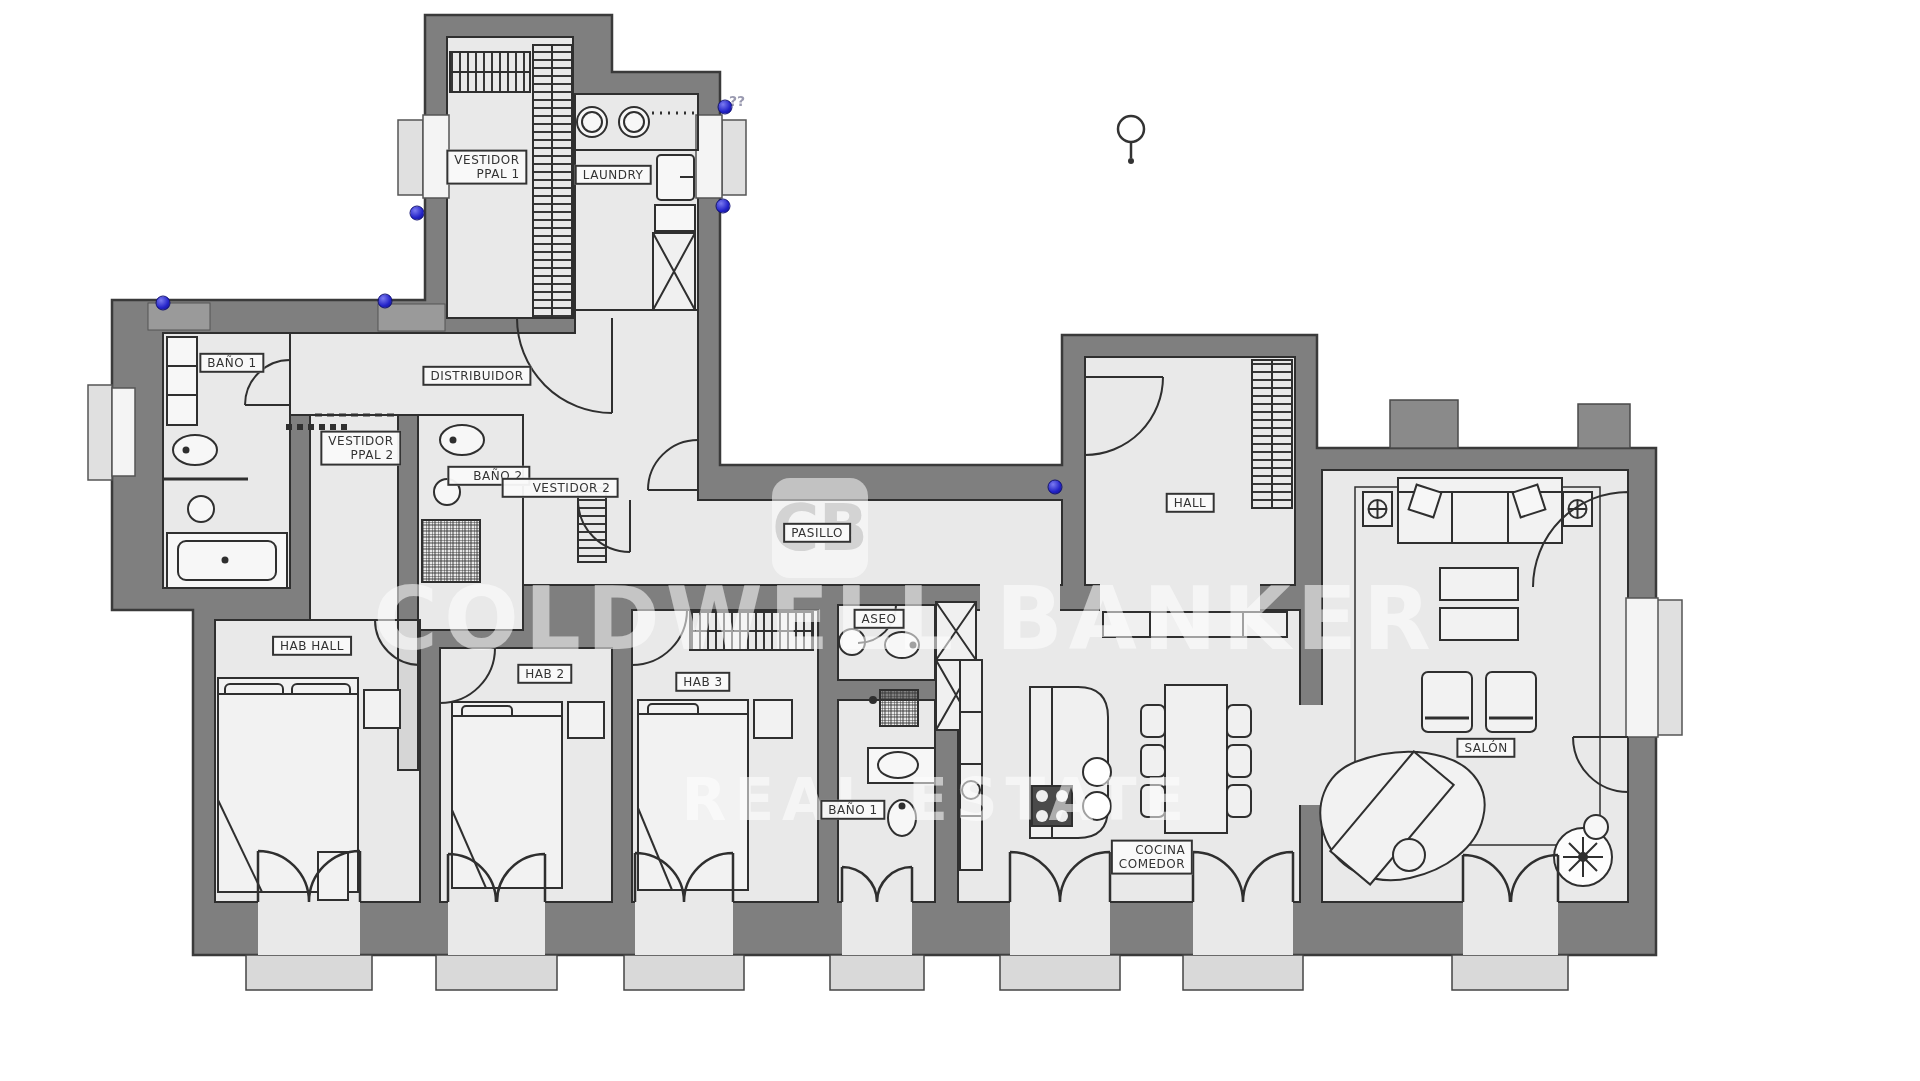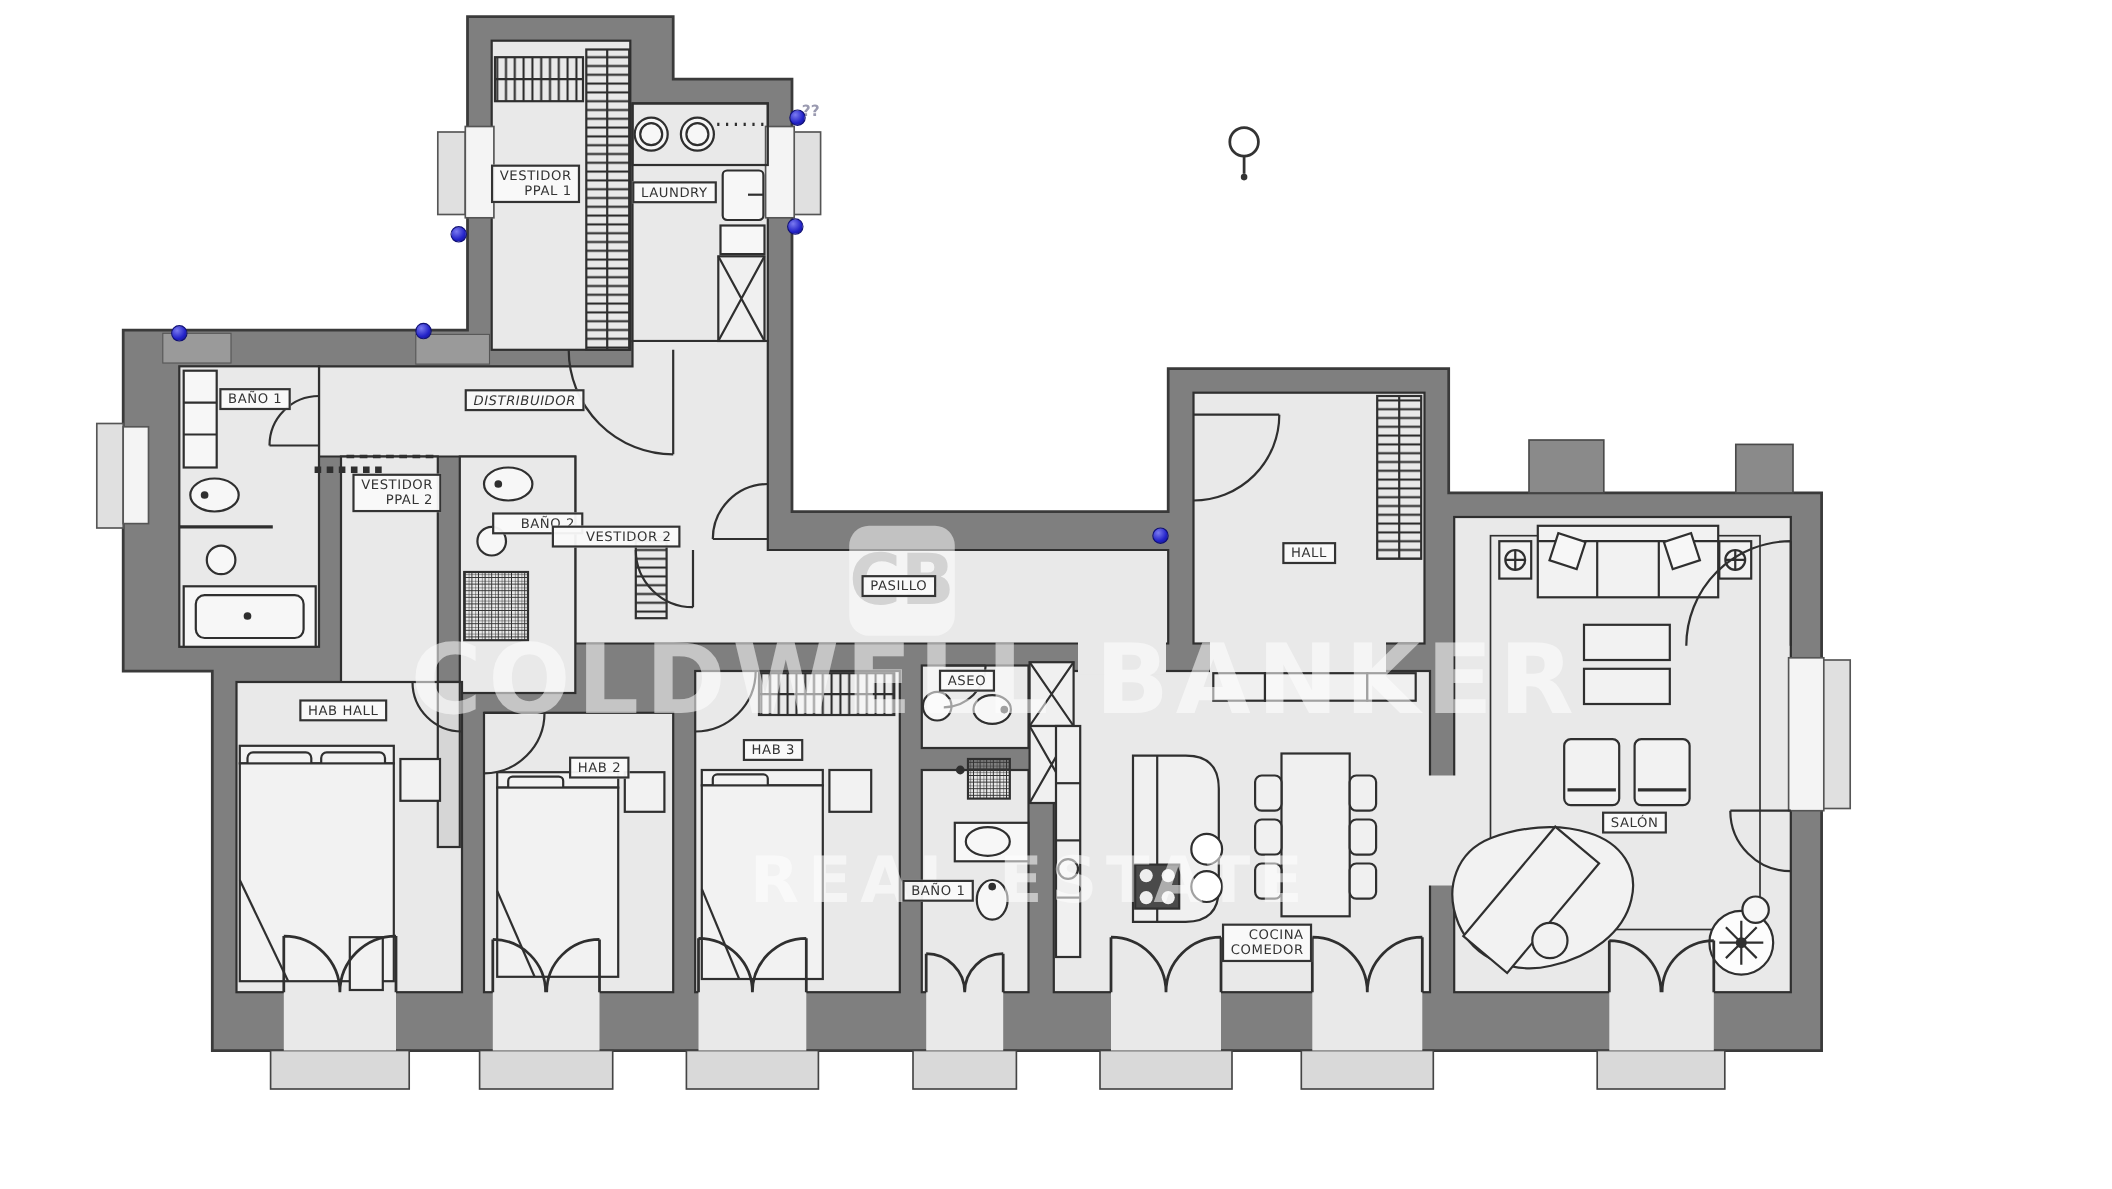--- a/index.html
+++ b/index.html
@@ -302,29 +302,29 @@
   <div class="wm-line wm-1">COLDWELL BANKER</div>
   <div class="wm-line wm-3">REAL ESTATE</div>
 </div>
 
 <div id="overlay" style="position:absolute;left:0;top:0;width:100%;height:100%;">
   <div class="note" style="left:737px;top:101px;">??</div>
 <div class="room-label" style="left: 487px; top: 167px;">VESTIDOR
 PPAL 1</div>
       <div class="room-label" style="left: 613px; top: 175px;">LAUNDRY</div>
       <div class="room-label" style="left: 232px; top: 363px;">BAÑO 1</div>
-      <div class="room-label" style="left: 477px; top: 364px; font-style: italic;">DISTRIBUIDOR</div>
+      <div class="room-label" style="left: 477px; top: 376px;">DISTRIBUIDOR</div>
       <div class="room-label" style="left: 361px; top: 448px;">VESTIDOR
 PPAL 2</div>
       <div class="room-label" style="left: 489px; top: 476px; padding-left: 24px;">BAÑO 2</div>
       <div class="room-label" style="left: 560px; top: 488px; padding-left: 29px;">VESTIDOR 2</div>
       <div class="room-label" style="left: 817px; top: 533px;">PASILLO</div>
       <div class="room-label" style="left: 1172px; top: 503px; margin-left: 18px;">HALL</div>
       <div class="room-label" style="left: 312px; top: 646px;">HAB HALL</div>
-      <div class="room-label" style="left: 545px; top: 674px; margin-top: 24px;">HAB 2</div>
+      <div class="room-label" style="left: 545px; top: 674px;">HAB 2</div>
       <div class="room-label" style="left: 703px; top: 682px;">HAB 3</div>
       <div class="room-label" style="left: 879px; top: 619px;">ASEO</div>
       <div class="room-label" style="left: 853px; top: 810px;">BAÑO 1</div>
       <div class="room-label" style="left: 1152px; top: 857px;">COCINA
 COMEDOR</div>
       <div class="room-label" style="left: 1486px; top: 748px;">SALÓN</div>
       <div class="marker" style="left: 163px; top: 303px;"></div>
       <div class="marker" style="left: 385px; top: 301px;"></div>
       <div class="marker" style="left: 417px; top: 213px;"></div>
       <div class="marker" style="left: 725px; top: 107px;"></div>

